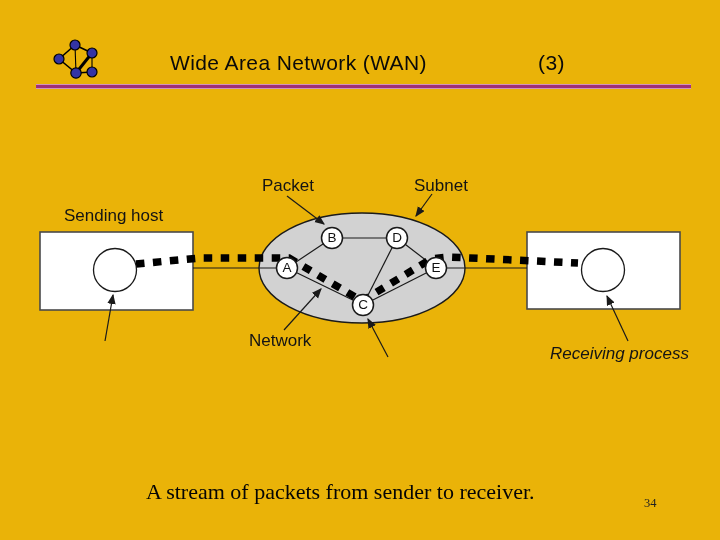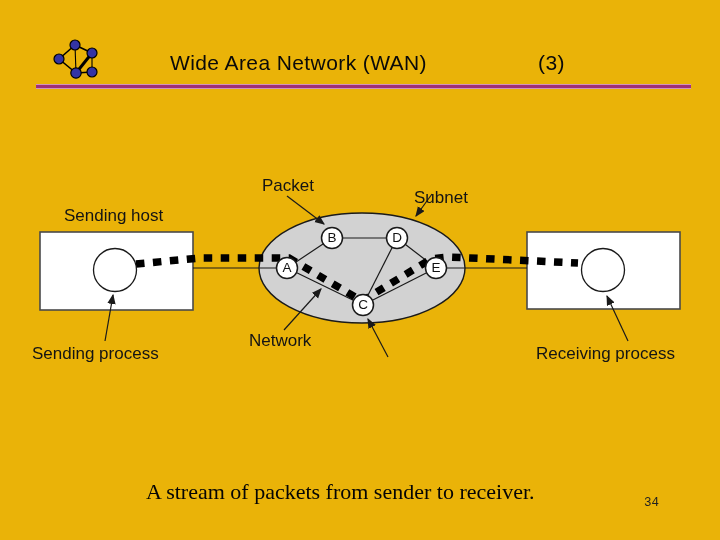--- a/index.html
+++ b/index.html
@@ -23,21 +23,21 @@
   .node-letter{
     position:absolute;font-size:13.5px;font-weight:500;color:#111;
     transform:translate(-50%,-52%);
   }
   .caption{
     position:absolute;left:146px;top:479px;
     font-family:"Liberation Serif",serif;font-size:22px;color:#050505;white-space:nowrap;text-align:right;
   }
   .pagenum{
     position:absolute;left:644px;top:496px;
-    font-family:Liberation Mono, monospace;font-size:12.5px;color:#222;
+    font-family:Liberation Serif, serif;font-size:12.5px;color:#222;
   }
   svg{display:block;}
 </style>
 </head>
 <body>
 
 <div class="slide">
 
   <span class="abs" style="left:52px;top:38px;width:50px;height:46px;">
     <svg width="50" height="46" viewBox="0 0 50 46">
@@ -114,21 +114,20 @@
   </svg>
 
   <span class="node-letter" style="left:287px;top:268px;">A</span>
   <span class="node-letter" style="left:332px;top:238px;">B</span>
   <span class="node-letter" style="left:363px;top:305px;">C</span>
   <span class="node-letter" style="left:397px;top:238px;">D</span>
   <span class="node-letter" style="left:436px;top:268px;">E</span>
 
   <span class="diag-label" style="left:64px;top:206px;">Sending host</span>
   <span class="diag-label" style="left:262px;top:176px;">Packet</span>
-  <span class="diag-label" style="left:414px;top:188px;">Subnet</span>
+  <span class="diag-label" style="left:414px;top:176px;">Subnet</span>
   <span class="diag-label" style="left:249px;top:331px;">Network</span>
-  <span class="diag-label" style="left:32px;top:344px;">Sending process</span>
-  <span class="diag-label" style="left:536px;top:344px;">Receiving process</span>
+  <span class="diag-label" style="left:550px;top:344px;font-style:italic;">Receiving process</span>
 
   <span class="caption">A stream of packets from sender to receiver.</span>
   <span class="pagenum">34</span>
 
 </div>
 
 </body></html>

